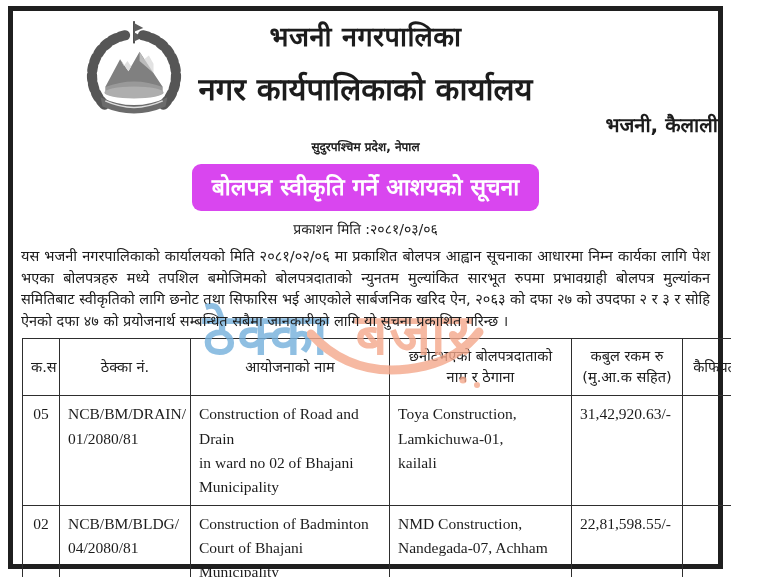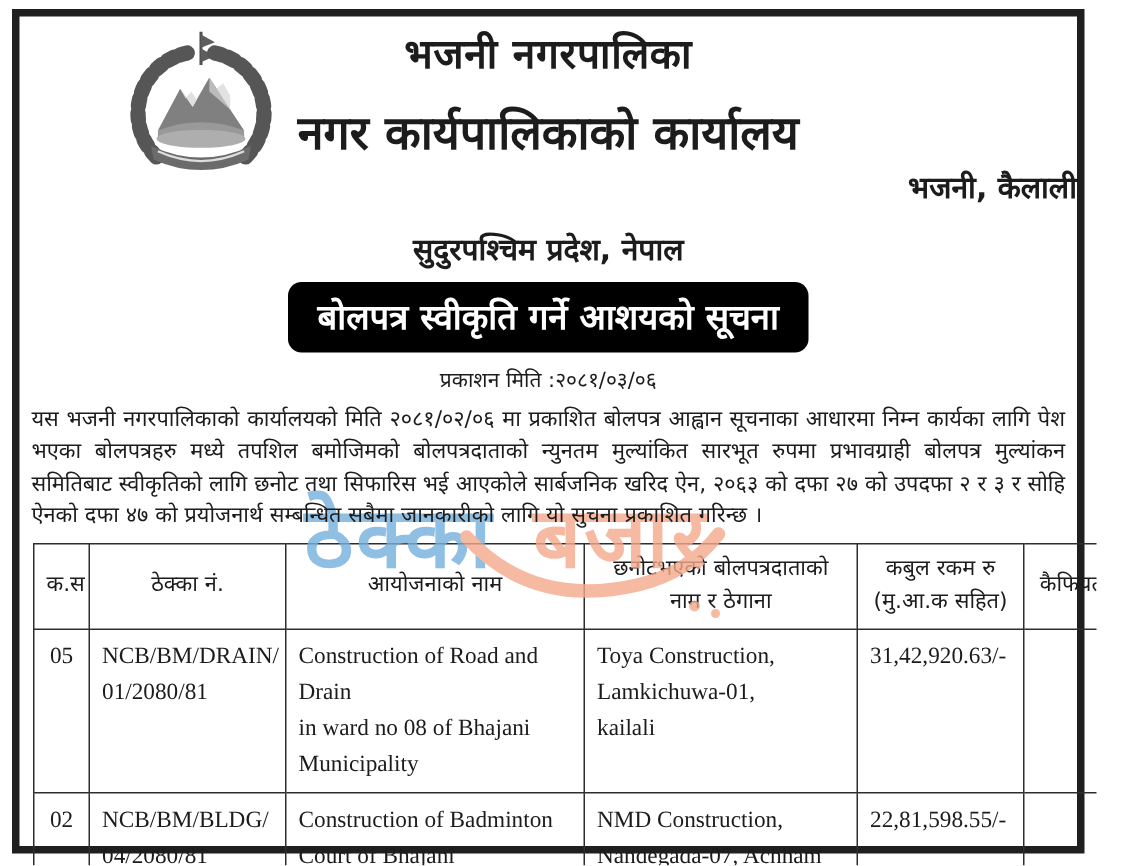--- a/index.html
+++ b/index.html
@@ -5,23 +5,23 @@
   html,body{margin:0;padding:0;background:#fff;}
   .page{position:relative;width:731px;height:577px;background:#fff;overflow:hidden;
         font-family:"DejaVu Sans",sans-serif;color:#1c1c1c;}
   .frame{position:absolute;left:8px;top:6px;right:8px;bottom:8px;
          border:5px solid #1f1f1f;background:#fff;}
   .emblem{position:absolute;left:70px;top:5px;width:102px;height:116px;opacity:.88;}
   .head{ text-align:center;padding-top:10px;line-height:1.15;}
   .org1{font-size:27px;font-weight:bold;letter-spacing:.5px;}
   .org2{font-size:31px;font-weight:bold;margin-top:20px;}
   .org3{font-size:20px;font-weight:bold;margin-top:6px;text-align:right;}
-  .org4{font-size:20px;font-weight:bold;margin-top:18px;}
+  .org4{font-size:12px;font-weight:bold;margin-top:4px;}
   .titlewrap{text-align:center;margin-top:10px;}
-  .titlepill{display:inline-block;background:#000000;color:#fff;font-weight:bold;
+  .titlepill{display:inline-block;background:#d946ef;color:#fff;font-weight:bold;
              font-size:23px;padding:6px 20px 9px;border-radius:9px;}
   .pubdate{text-align:center;font-size:14px;margin-top:8px;}
   .bodywrap{position:relative;margin:8px 5px 0 5px;}
   .para{position:relative;z-index:2;font-size:14.5px;line-height:21.5px;
         text-align:justify;padding:0 3px;}
   .watermark{position:absolute;z-index:1;left:185px;top:48px;white-space:nowrap;
              font-size:56px;font-weight:bold;opacity:.8;letter-spacing:2px;}
   .watermark .w2{margin-left:26px;}
   .swoosh{position:absolute;right:-14px;bottom:-20px;width:180px;height:64px;}
   .tapashil{position:relative;z-index:2;text-align:center;font-size:15px;margin-top:3px;}
@@ -99,21 +99,21 @@
           <th>कबुल रकम रु (मु.आ.क सहित)</th>
           <th>कैफियत</th>
         </tr>
       </thead>
       <tbody>
         <tr>
           <td class="sn">05</td>
           <td>NCB/BM/DRAIN/
 01/2080/81</td>
           <td>Construction of Road and Drain
-in ward no 08 of Bhajani
+in ward no 02 of Bhajani
 Municipality</td>
           <td>Toya Construction,
 Lamkichuwa-01,
 kailali</td>
           <td class="amt">31,42,920.63/-</td>
           <td></td>
         </tr>
         <tr>
           <td class="sn">02</td>
           <td>NCB/BM/BLDG/

